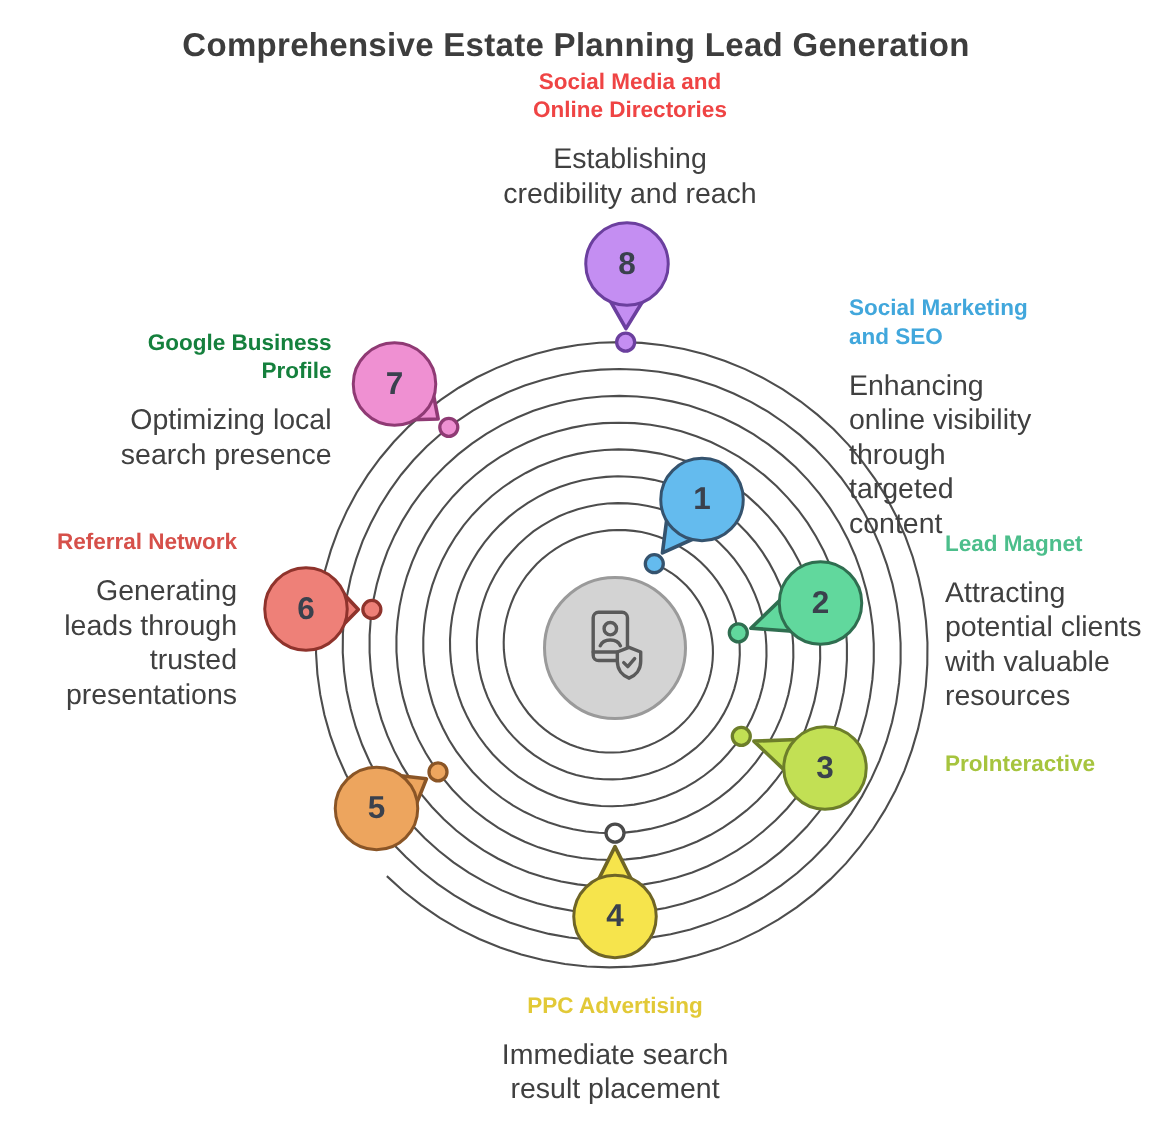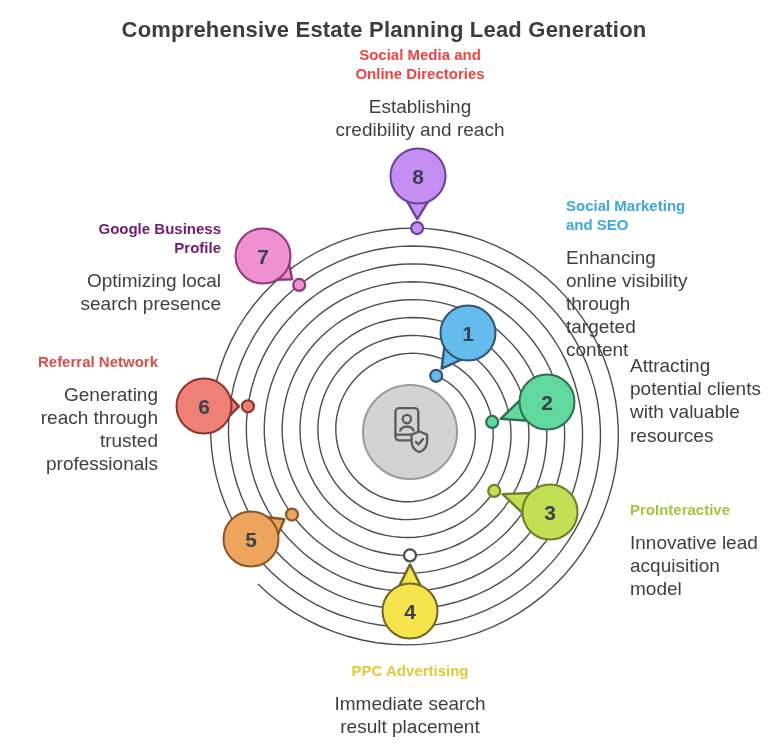--- a/index.html
+++ b/index.html
@@ -104,36 +104,36 @@
     </div>
   <div class="bubble" id="bubble-7" style="left: 418px; top: 176px; background: rgb(196, 142, 242); border-color: rgb(107, 63, 158);">
       <span>8</span>
     </div>
 
   <div class="label al" id="label-0">
     <div class="label-title" style="color: rgb(65, 167, 220);">Social Marketing and SEO</div>
     <div class="label-desc">Enhancing online visibility through targeted content</div>
   </div>
   <div class="label al" id="label-1">
+    <div class="label-title" style="color: rgb(76, 190, 139);">Lead Magnet</div>
     <div class="label-desc">Attracting potential clients with valuable resources</div>
   </div>
   <div class="label al" id="label-2">
     <div class="label-title" style="color: rgb(166, 196, 62);">ProInteractive</div>
-    <div class="label-desc">Innovative lead acquisition model</div>
   </div>
   <div class="label ac" id="label-3">
     <div class="label-title" style="color: rgb(226, 201, 55);">PPC Advertising</div>
     <div class="label-desc">Immediate search result placement</div>
   </div>
   <div class="label ar" id="label-5">
     <div class="label-title" style="color: rgb(214, 80, 74);">Referral Network</div>
-    <div class="label-desc">Generating reach through trusted professionals</div>
+    <div class="label-desc">Generating leads through trusted presentations</div>
   </div>
   <div class="label ar" id="label-6">
-    <div class="label-title" style="color: #701a75;">Google Business Profile</div>
+    <div class="label-title" style="color: #15803d;">Google Business Profile</div>
     <div class="label-desc">Optimizing local search presence</div>
   </div>
   <div class="label ac" id="label-7">
     <div class="label-title" style="color: #ef4444;">Social Media and Online Directories</div>
     <div class="label-desc">Establishing credibility and reach</div>
   </div>
 
 </div>
 
 </body></html>

